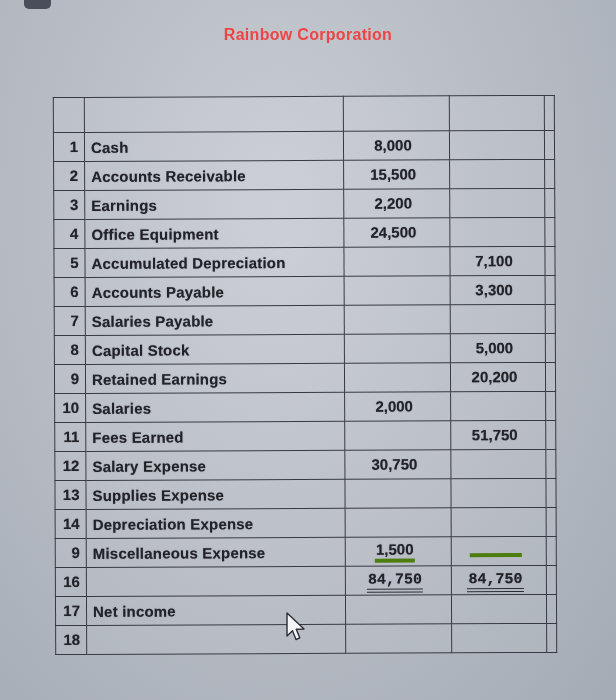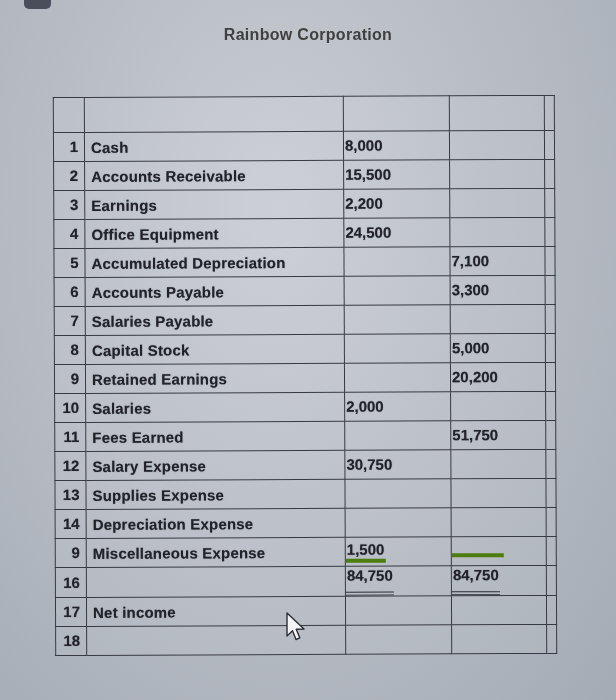--- a/index.html
+++ b/index.html
@@ -10,21 +10,21 @@
     position:relative;
     color:#222329;
   }
   .photo-notch {
     position:absolute; left:24px; top:0; width:27px; height:9px;
     background:#3e4350; border-radius:0 0 5px 5px; opacity:.9;
   }
   .page-title {
     position:absolute; top:26px; left:0; width:100%;
     text-align:center; font-size:16px; font-weight:600;
-    color:#404040; letter-spacing:.3px;
+    color:#ef4444; letter-spacing:.3px;
   }
   .sheet {
     position:absolute; left:54px; top:96px; width:501px;
     transform:rotate(-0.25deg);
     background:rgba(255,255,255,0.07);
   }
   table.ws {
     border-collapse:collapse; table-layout:fixed; width:100%;
   }
   table.ws td {
@@ -33,25 +33,25 @@
     font-size:15px;
     color:#222329;
     text-shadow:0 0 1px rgba(30,30,42,0.5);
     overflow:hidden; white-space:nowrap;
     vertical-align:middle;
   }
   table.ws thead td { height:35px; }
   table.ws tbody td { height:29px; }
   td.c-num    { text-align:right; padding-right:5px; font-size:14.5px; }
   td.c-account{ text-align:left;  padding-left:6px; letter-spacing:.2px; }
-  td.c-debit, td.c-credit { text-align:left; padding-right:7px; }
+  td.c-debit, td.c-credit { text-align:center; padding-right:7px; }
   td.c-edge   { }
   .amt { display:inline-block; padding:0 1px 1px 1px; }
   .rule-single { border-bottom:4px solid #4d7c0f; }
-  .rule-double { border-bottom:4px double #2b2d35; padding-bottom:8px; }
+  .rule-double { border-bottom:4px double #2b2d35; padding-bottom:0;font-family:Liberation Mono, monospace; }
   .rule-blank  { min-width:52px; height:13px; }
   .cursor {
     position:absolute; left:283px; top:611px; width:24px; height:32px;
     pointer-events:none;
   }
 </style>
 </head>
 <body>
 
 <div class="photo-notch"></div>

